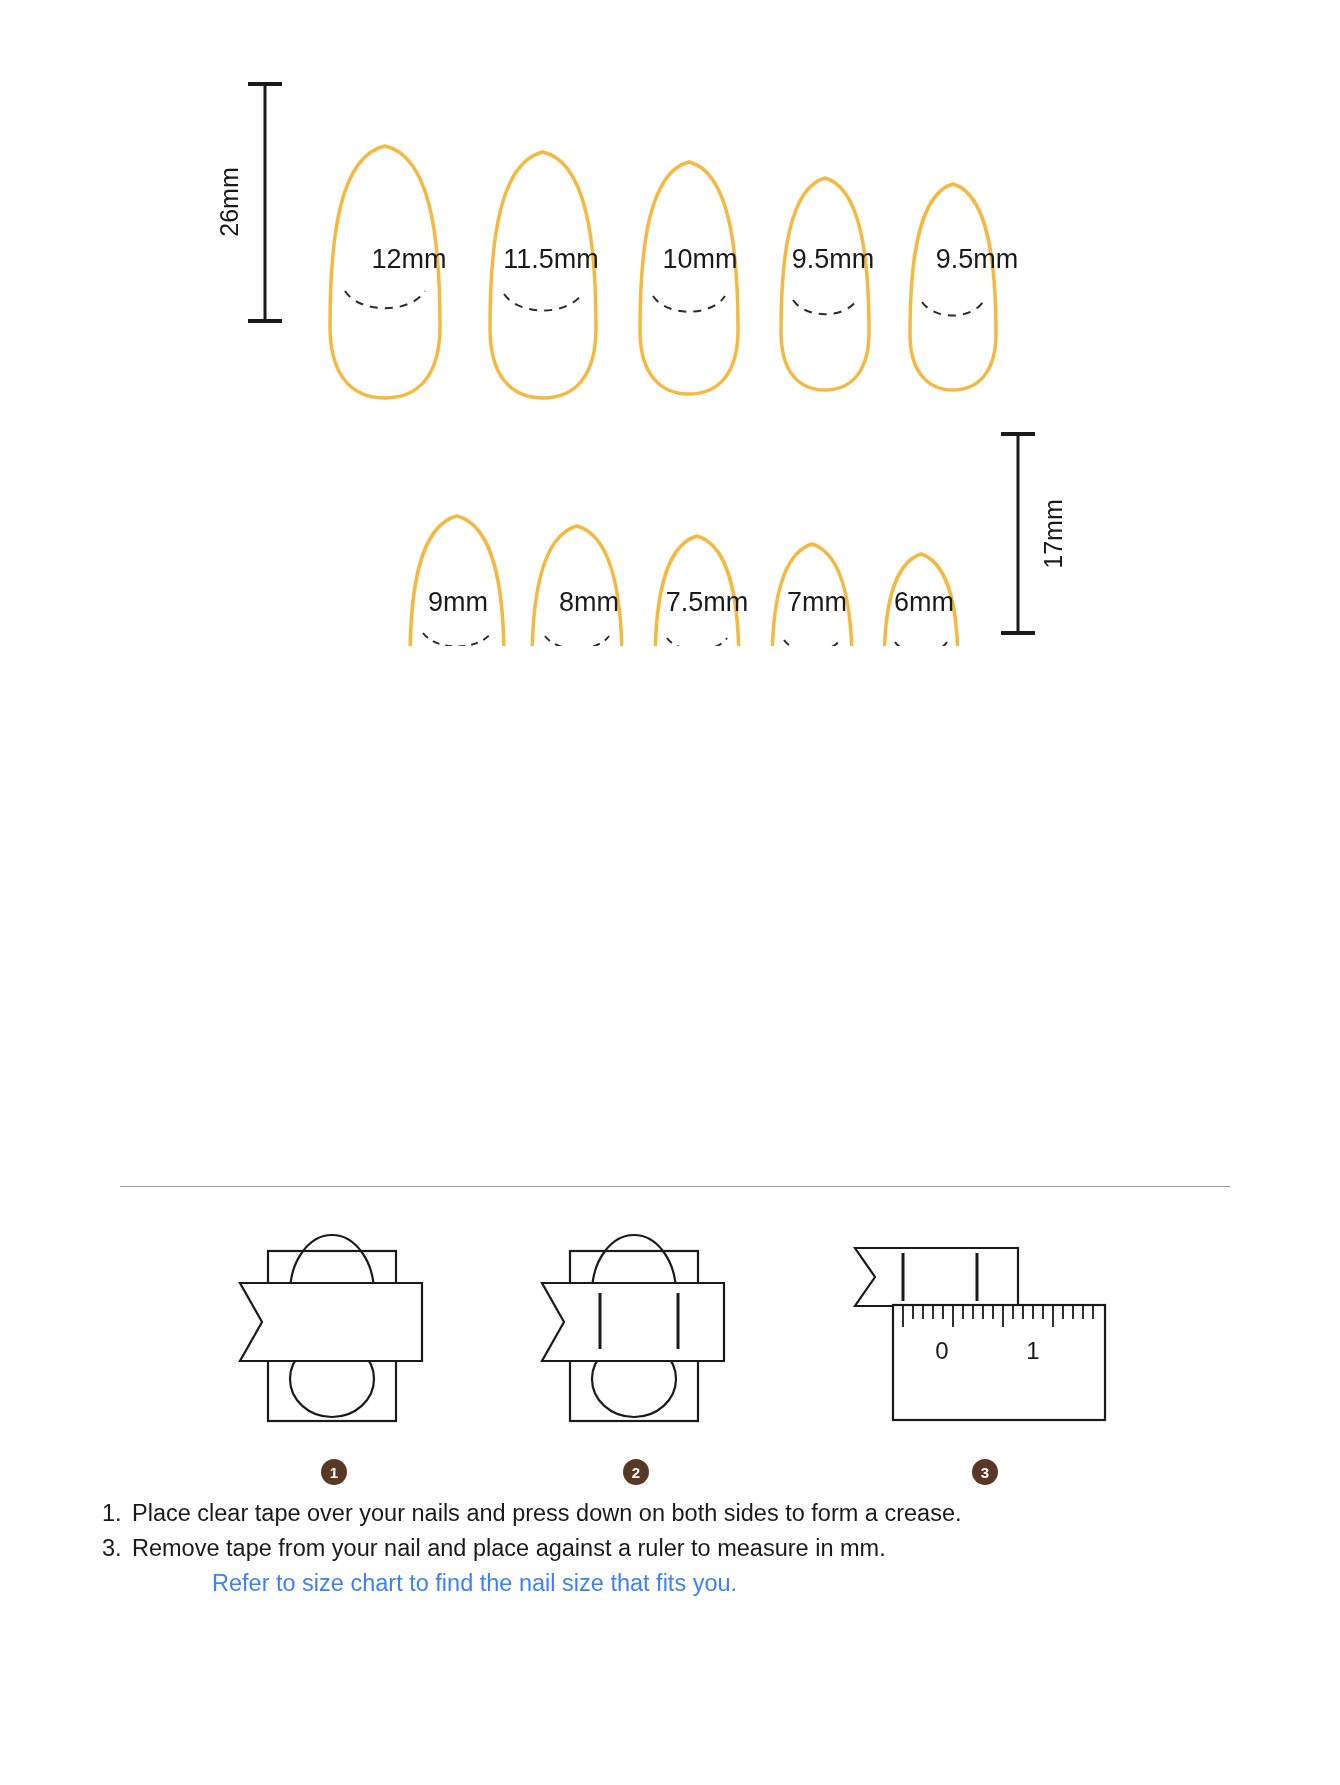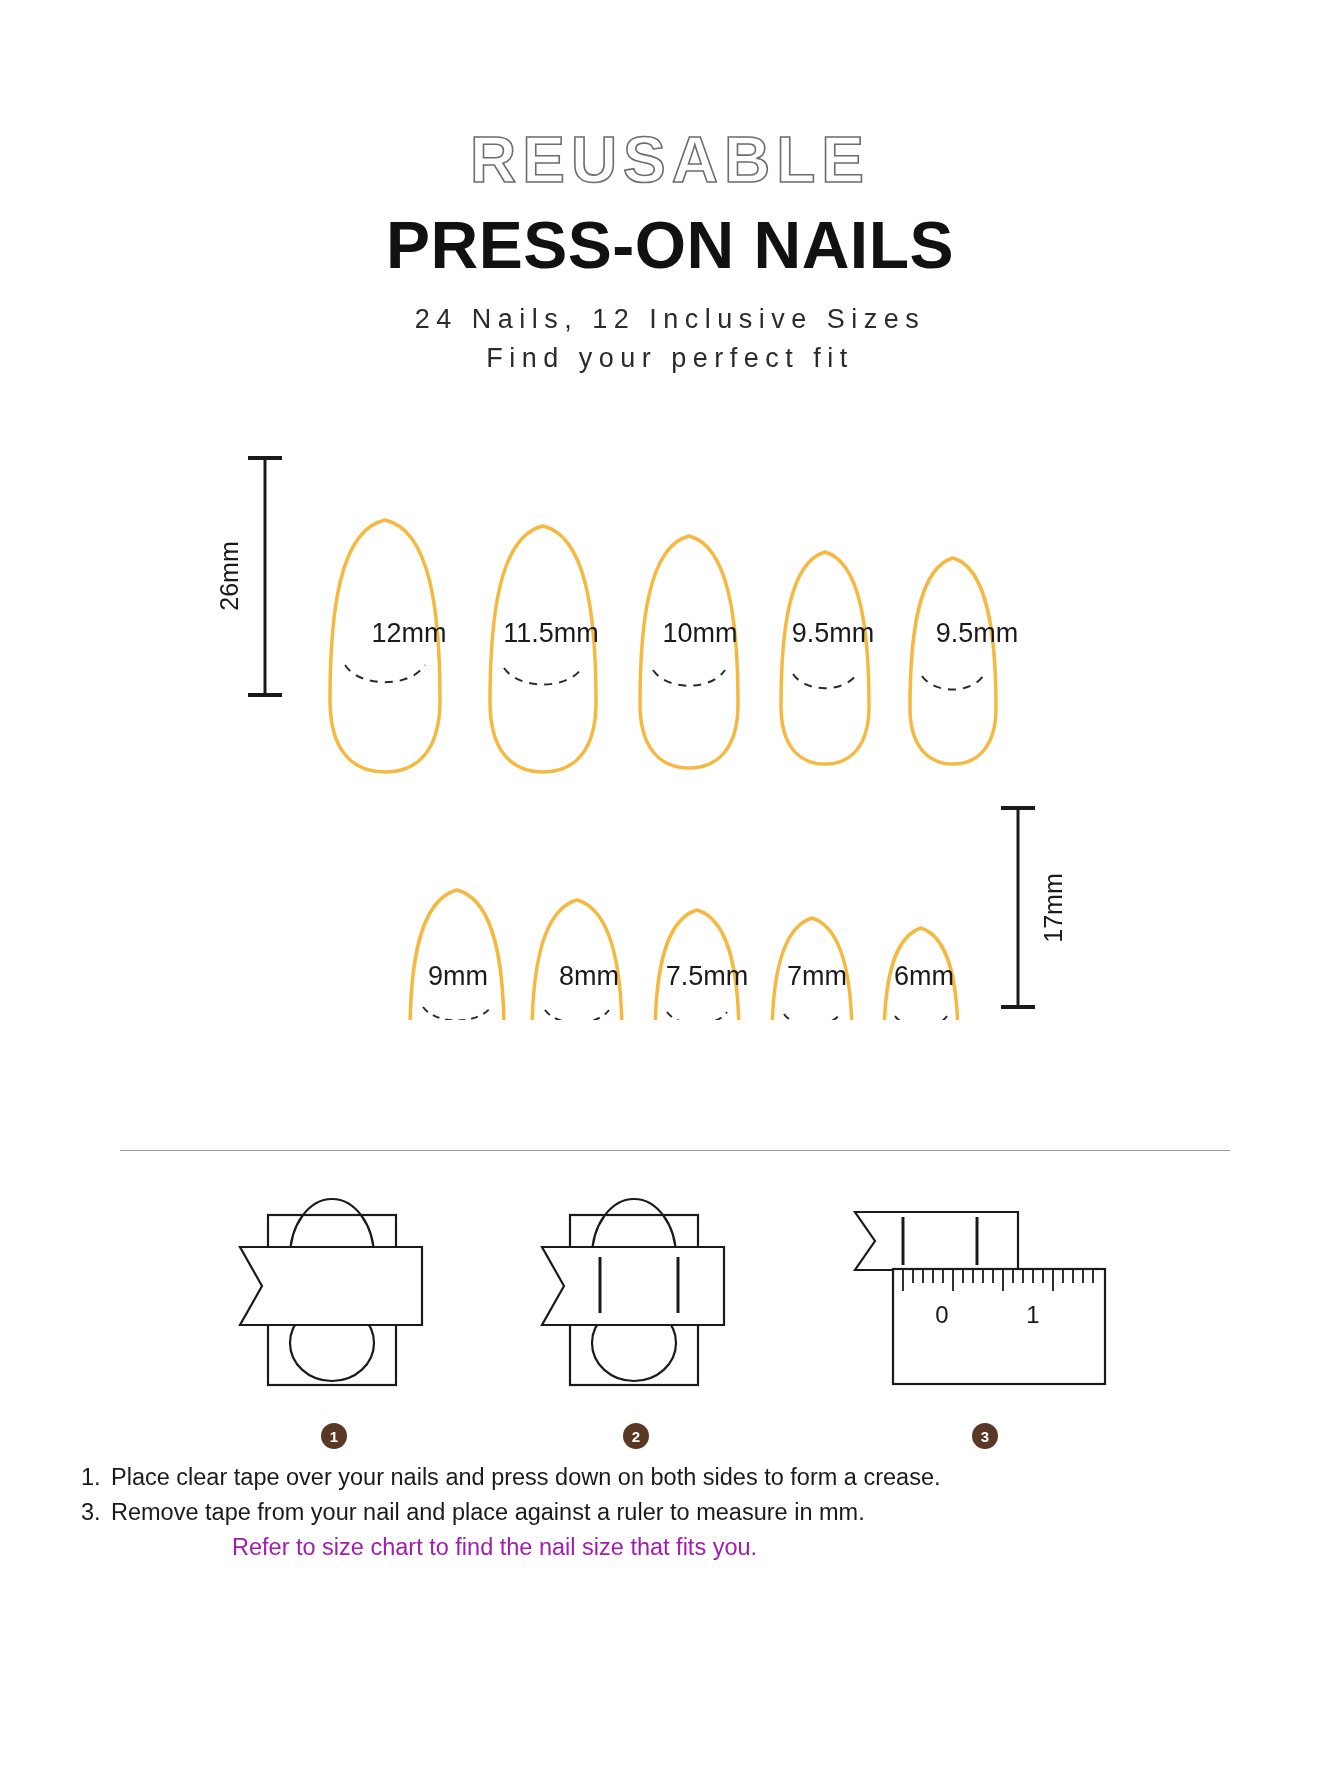--- a/index.html
+++ b/index.html
@@ -110,47 +110,40 @@
     position: absolute;
     left: 0;
     top: 1460px;
     width: 1340px;
     text-align: left;
   }
   .instr-line {
     font-size: 23.5px;
     color: #1a1a1a;
     line-height: 1.48;
-    padding-left: 81px;
+    padding-left: 102px;
     white-space: nowrap;
   }
   .instr-line .num {
     display: inline-block;
     width: 30px;
   }
   .instr-cont {
     font-size: 23.5px;
-    color: #a21caf;
+    color: #3b82f6;
     line-height: 1.48;
     padding-left: 212px;
     white-space: nowrap;
-    margin-left: 20px;
   }
 </style>
 </head>
 <body>
 
 <div class="page">
 
-  <div class="header">
-    <div class="title-outline">REUSABLE</div>
-    <div class="title-main">PRESS-ON NAILS</div>
-    <div class="subtitle">24 Nails, 12 Inclusive Sizes</div>
-    <div class="subtitle2">Find your perfect fit</div>
-  </div>
 
   <div class="chart-area">
     <svg class="chart-svg" width="1340" height="610" viewBox="0 0 1340 610" xmlns="http://www.w3.org/2000/svg">
 
       <g>
         <line x1="265" y1="48" x2="265" y2="285" stroke="#1a1a1a" stroke-width="3"></line>
         <line x1="248" y1="48" x2="282" y2="48" stroke="#1a1a1a" stroke-width="4"></line>
         <line x1="248" y1="285" x2="282" y2="285" stroke="#1a1a1a" stroke-width="4"></line>
       </g>
 

